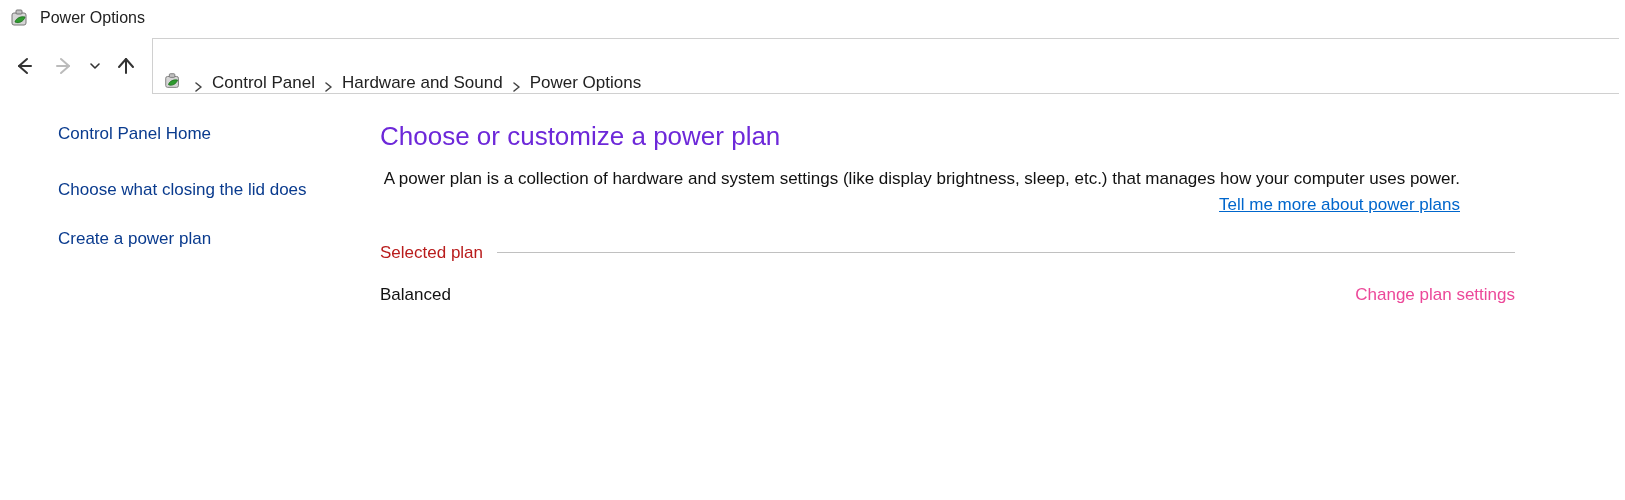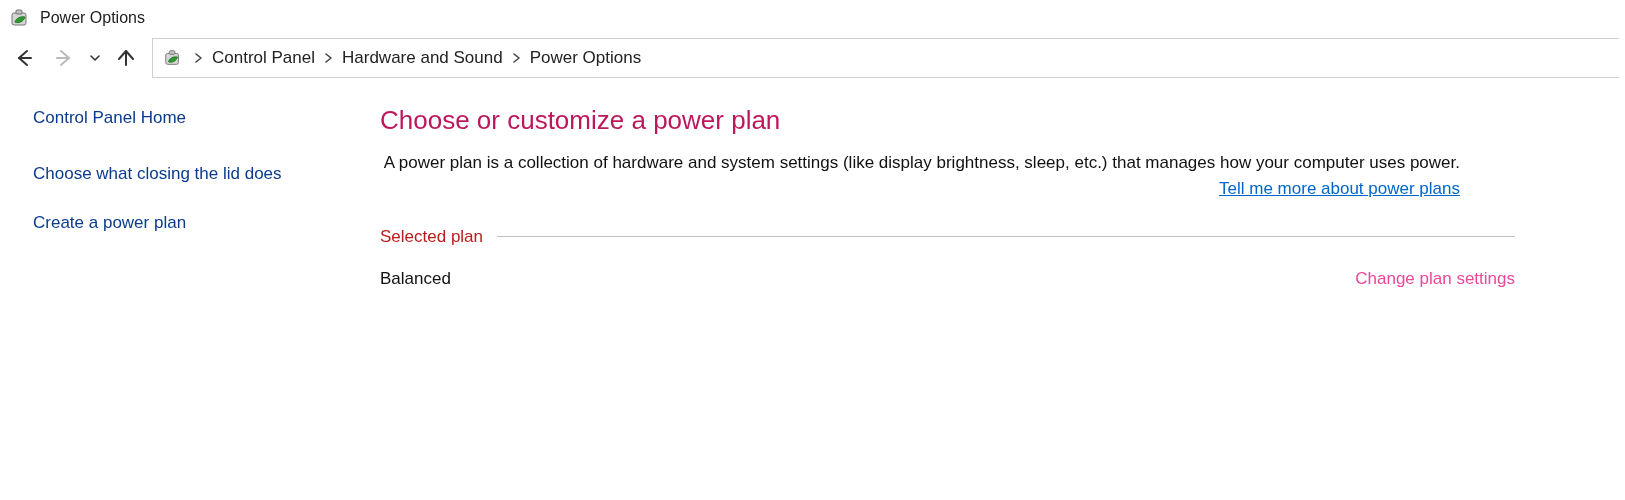--- a/index.html
+++ b/index.html
@@ -42,25 +42,25 @@
   }
   .nav-arrow.disabled { color: #bbb; cursor: default; }
   .nav-chevron {
     width: 18px; height: 36px;
     display: flex; align-items: center; justify-content: center;
     color: #444;
     font-size: 12px;
   }
   .addressbar {
     flex: 1;
-    height: 40px;
+    height: 56px;
     border: 1px solid #d0d0d0;
     border-right: none;
     display: flex;
-    align-items: center;
+    align-items: flex-end;
     padding: 0 8px;
     gap: 6px;
     margin-left: 4px;
   }
   .crumb {
     display: flex;
     align-items: center;
     gap: 6px;
     font-size: 17px;
     color: #222;
@@ -70,21 +70,21 @@
     color: #555;
     font-size: 13px;
     padding: 0 3px;
   }
   .content {
     display: flex;
     padding-top: 24px;
   }
   .sidebar {
     width: 380px;
-    padding-left: 33px;
+    padding-left: 58px;
     padding-right: 20px;
   }
   .side-link {
     color: #0a3b8e;
     font-size: 17px;
     line-height: 1.5;
     margin-bottom: 24px;
     cursor: pointer;
     display: flex;
     align-items: flex-start;
@@ -99,21 +99,21 @@
     justify-content: center;
   }
   .side-link-text { }
   .side-link:first-child { margin-bottom: 30px; }
   .main {
     flex: 1;
     padding-right: 110px;
     padding-left: 0;
   }
   .main-heading {
-    color: #be185d;
+    color: #6d28d9;
     font-size: 26px;
     font-weight: 400;
     margin: 0 0 14px 0;
   }
   .main-desc {
     font-size: 17px;
     line-height: 1.55;
     color: #111;
     margin: 0 0 24px 0;
     max-width: 1080px;

